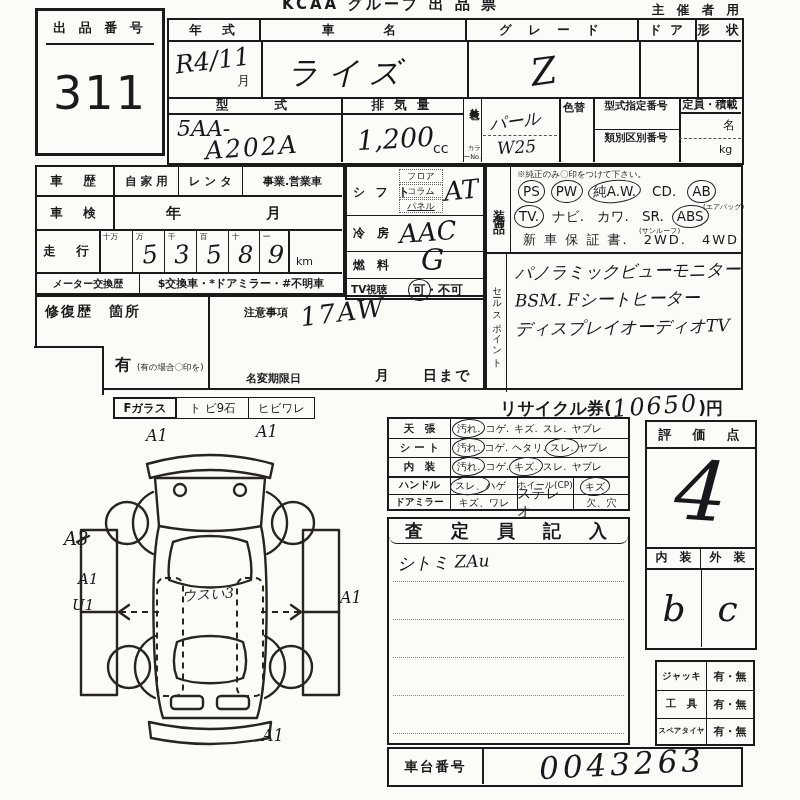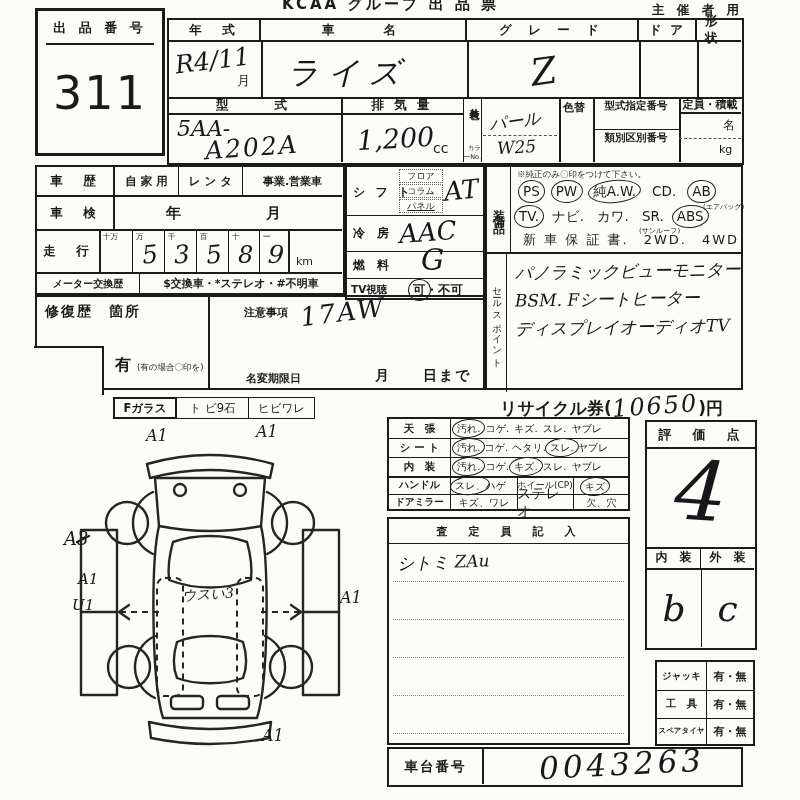--- a/index.html
+++ b/index.html
@@ -36,21 +36,21 @@
     <div class="b cen" style="height:30px;margin:2px 8px 0;border-bottom:2px solid var(--ink);font-size:13px;letter-spacing:4px;">出 品 番 号</div>
     <div class="cen" style="height:95px;font-size:46px;letter-spacing:2px;">311</div>
   </div>
 
   <div class="box" style="left:167px;top:18px;width:577px;height:147px;">
 
     <div class="abs b cen" style="left:0;top:0;width:92px;height:22px;border-right:2px solid var(--ink);border-bottom:2px solid var(--ink);font-size:12.5px;letter-spacing:4px;">年　式</div>
     <div class="abs b cen" style="left:92px;top:0;width:206px;height:22px;border-right:2px solid var(--ink);border-bottom:2px solid var(--ink);font-size:12.5px;letter-spacing:8px;">車　　名</div>
     <div class="abs b cen" style="left:298px;top:0;width:172px;height:22px;border-right:2px solid var(--ink);border-bottom:2px solid var(--ink);font-size:12.5px;letter-spacing:6px;">グ レ ー ド</div>
     <div class="abs b cen" style="left:470px;top:0;width:58px;height:22px;border-right:2px solid var(--ink);border-bottom:2px solid var(--ink);font-size:12.5px;letter-spacing:2px;">ド ア</div>
-    <div class="abs b cen" style="left:528px;top:0;width:44px;height:22px;border-bottom:2px solid var(--ink);font-size:12.5px;letter-spacing:2px;padding-left:8px;">形　状</div>
+    <div class="abs b cen" style="left:528px;top:0;width:44px;height:22px;border-bottom:2px solid var(--ink);font-size:12.5px;letter-spacing:2px;">形　状</div>
 
     <div class="vl" style="left:92px;top:22px;height:55px;"></div>
     <div class="vl" style="left:298px;top:22px;height:55px;"></div>
     <div class="vl" style="left:470px;top:22px;height:55px;"></div>
     <div class="vl" style="left:528px;top:22px;height:55px;"></div>
     <div class="hl" style="left:0;right:0;top:77px;"></div>
 
     <div class="abs hw" style="left:6px;top:26px;font-size:25px;transform:rotate(-7deg);">R4/11</div>
     <div class="abs" style="left:68px;top:52px;font-size:13px;">月</div>
     <div class="abs hw" style="left:118px;top:32px;font-size:31px;letter-spacing:9px;">ライズ</div>
@@ -115,21 +115,21 @@
       </div>
     <div class="abs" style="left:223px;top:64px;width:30px;height:43px;border-right:2px solid var(--ink);border-bottom:2px solid var(--ink);">
       <span class="abs" style="left:3px;top:1px;font-size:7.5px;">一</span>
       <span class="abs hw" style="left:8px;top:9px;font-size:25px;transform:rotate(4deg);">9</span>
       </div>
     <div class="abs" style="left:253px;top:64px;width:52px;height:43px;border-bottom:2px solid var(--ink);">
       <span class="abs" style="left:6px;bottom:4px;font-size:11px;">km</span>
       </div>
 
     <div class="abs b cen" style="left:0;top:107px;width:103px;height:19px;border-right:1.5px solid var(--ink);font-size:10px;">メーター交換歴</div>
-    <div class="abs b cen" style="left:103px;top:107px;width:202px;height:19px;font-size:11px;">$交換車・*ステレオ・#不明車</div>
+    <div class="abs b cen" style="left:103px;top:107px;width:202px;height:19px;font-size:11px;">$交換車・*ドアミラー・#不明車</div>
   </div>
 
   <div class="box" style="left:35px;top:295px;width:175px;height:95px;">
     <div class="abs b nw" style="left:8px;top:6px;font-size:14px;letter-spacing:2px;">修復歴　箇所</div>
     <div class="abs" style="left:-3px;top:49px;width:70px;height:49px;background:var(--bg);border-top:2.5px solid var(--ink);border-right:2.5px solid var(--ink);"></div>
     <div class="abs b" style="left:78px;top:58px;font-size:16px;">有</div>
     <div class="abs nw" style="left:100px;top:65px;font-size:8.5px;">(有の場合〇印を)</div>
   </div>
 
   <div class="box" style="left:210px;top:295px;width:275px;height:95px;border-left:none;">
@@ -232,21 +232,21 @@
     </div>
     <div class="abs cen" style="left:0;top:75px;width:62px;height:17px;border-right:1.5px solid var(--ink);font-size:9.5px;font-weight:bold;">ドアミラー</div>
     <div class="abs cen" style="left:62px;top:75px;width:66px;height:17px;font-size:10px;">キズ、ワレ</div>
     <div class="vl15" style="left:128px;top:75px;height:17px;"></div>
     <div class="abs cen" style="left:128px;top:75px;width:56px;height:17px;font-size:14px;font-family:Liberation Serif, serif;">ステレオ</div>
     <div class="vl15" style="left:184px;top:75px;height:17px;"></div>
     <div class="abs cen" style="left:184px;top:75px;width:57px;height:17px;font-size:10px;">欠、穴</div>
   </div>
 
   <div class="box" style="left:387px;top:517px;width:243px;height:228px;border-width:2px;">
-    <div class="b cen" style="height:24px;border-bottom:1.5px solid var(--ink);font-size:11px;letter-spacing:5px;">査　定　員　記　入</div>
+    <div class="b cen" style="height:24px;border-bottom:1.5px solid var(--ink);font-size:18px;letter-spacing:5px;border-radius:8px;">査　定　員　記　入</div>
     <div class="dotline" style="left:4px;right:4px;top:62px;"></div>
     <div class="dotline" style="left:4px;right:4px;top:100px;"></div>
     <div class="dotline" style="left:4px;right:4px;top:138px;"></div>
     <div class="dotline" style="left:4px;right:4px;top:176px;"></div>
     <div class="dotline" style="left:4px;right:4px;top:214px;"></div>
     <div class="abs hw nw" style="left:8px;top:32px;font-size:17px;transform:rotate(-2deg);">シトミ ZAu</div>
   </div>
 
   <div class="box" style="left:645px;top:420px;width:112px;height:230px;">
     <div class="b cen" style="height:25px;border-bottom:2.5px solid var(--ink);font-size:13px;letter-spacing:4px;">評　価　点</div>

